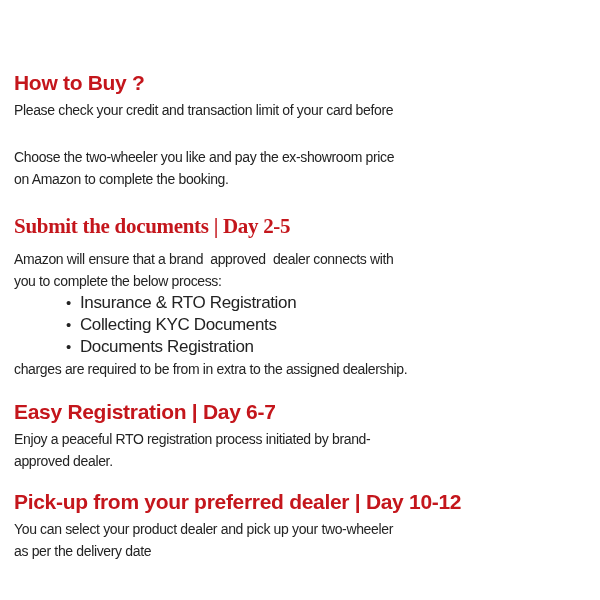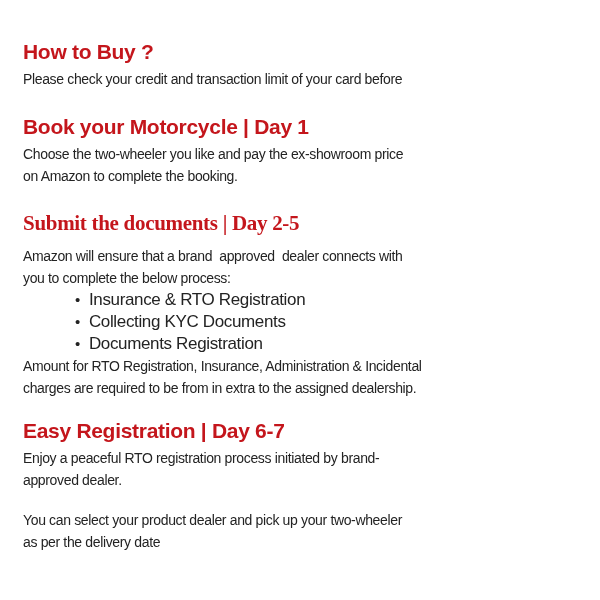--- a/index.html
+++ b/index.html
@@ -9,22 +9,23 @@
   }
   * { margin: 0; padding: 0; box-sizing: border-box; }
   html, body {
     width: 600px; height: 600px;
     background: var(--bg-color);
     font-family: "Liberation Sans", sans-serif;
     overflow: hidden;
   }
   .page {
     width: 600px; height: 568px;
-    padding: 40px 18px 0 23px;
+    padding: 40px 18px 0 14px;
     background: var(--bg-color);
+    margin-top: 31px;
   }
   .section { margin: 0; }
   .section + .section { margin-top: 24px; }
   .section.s2 { margin-top: 25px; }
   .section.s4 { margin-top: 20px; }
   .section.s5 { margin-top: 18px; }
   .heading {
     font-size: 21px;
     font-weight: 700;
     line-height: 24px;
@@ -63,21 +64,20 @@
 <body>
 
 <div class="page">
 
   <div class="section s1">
     <div class="heading">How to Buy ?</div>
     <div class="line">Please check your credit and transaction limit of your card before</div>
   </div>
 
   <div class="section s2">
-    <div class="heading">Book your Motorcycle | Day 1</div>
     <div class="line">Choose the two-wheeler you like and pay the ex-showroom price</div>
     <div class="line">on Amazon to complete the booking.</div>
   </div>
 
   <div class="section s3">
     <div class="heading">Submit the documents | Day 2-5</div>
     <div class="line">Amazon will ensure that a brand  approved  dealer connects with</div>
     <div class="line">you to complete the below process:</div>
     <ul class="bullets">
       <li>
@@ -86,28 +86,28 @@
       </li>
       <li>
         <span class="dot">•</span>
         <span>Collecting KYC Documents</span>
       </li>
       <li>
         <span class="dot">•</span>
         <span>Documents Registration</span>
       </li>
     </ul>
-    <div class="line">Amount for RTO Registration, Insurance, Administration &amp; Incidental</div>
     <div class="line">charges are required to be from in extra to the assigned dealership.</div>
   </div>
 
   <div class="section s4">
     <div class="heading">Easy Registration | Day 6-7</div>
     <div class="line">Enjoy a peaceful RTO registration process initiated by brand-</div>
     <div class="line">approved dealer.</div>
   </div>
 
   <div class="section s5">
+    <div class="heading">Pick-up from your preferred dealer | Day 10-12</div>
     <div class="line">You can select your product dealer and pick up your two-wheeler</div>
     <div class="line">as per the delivery date</div>
   </div>
 
 </div>
 
 </body></html>

